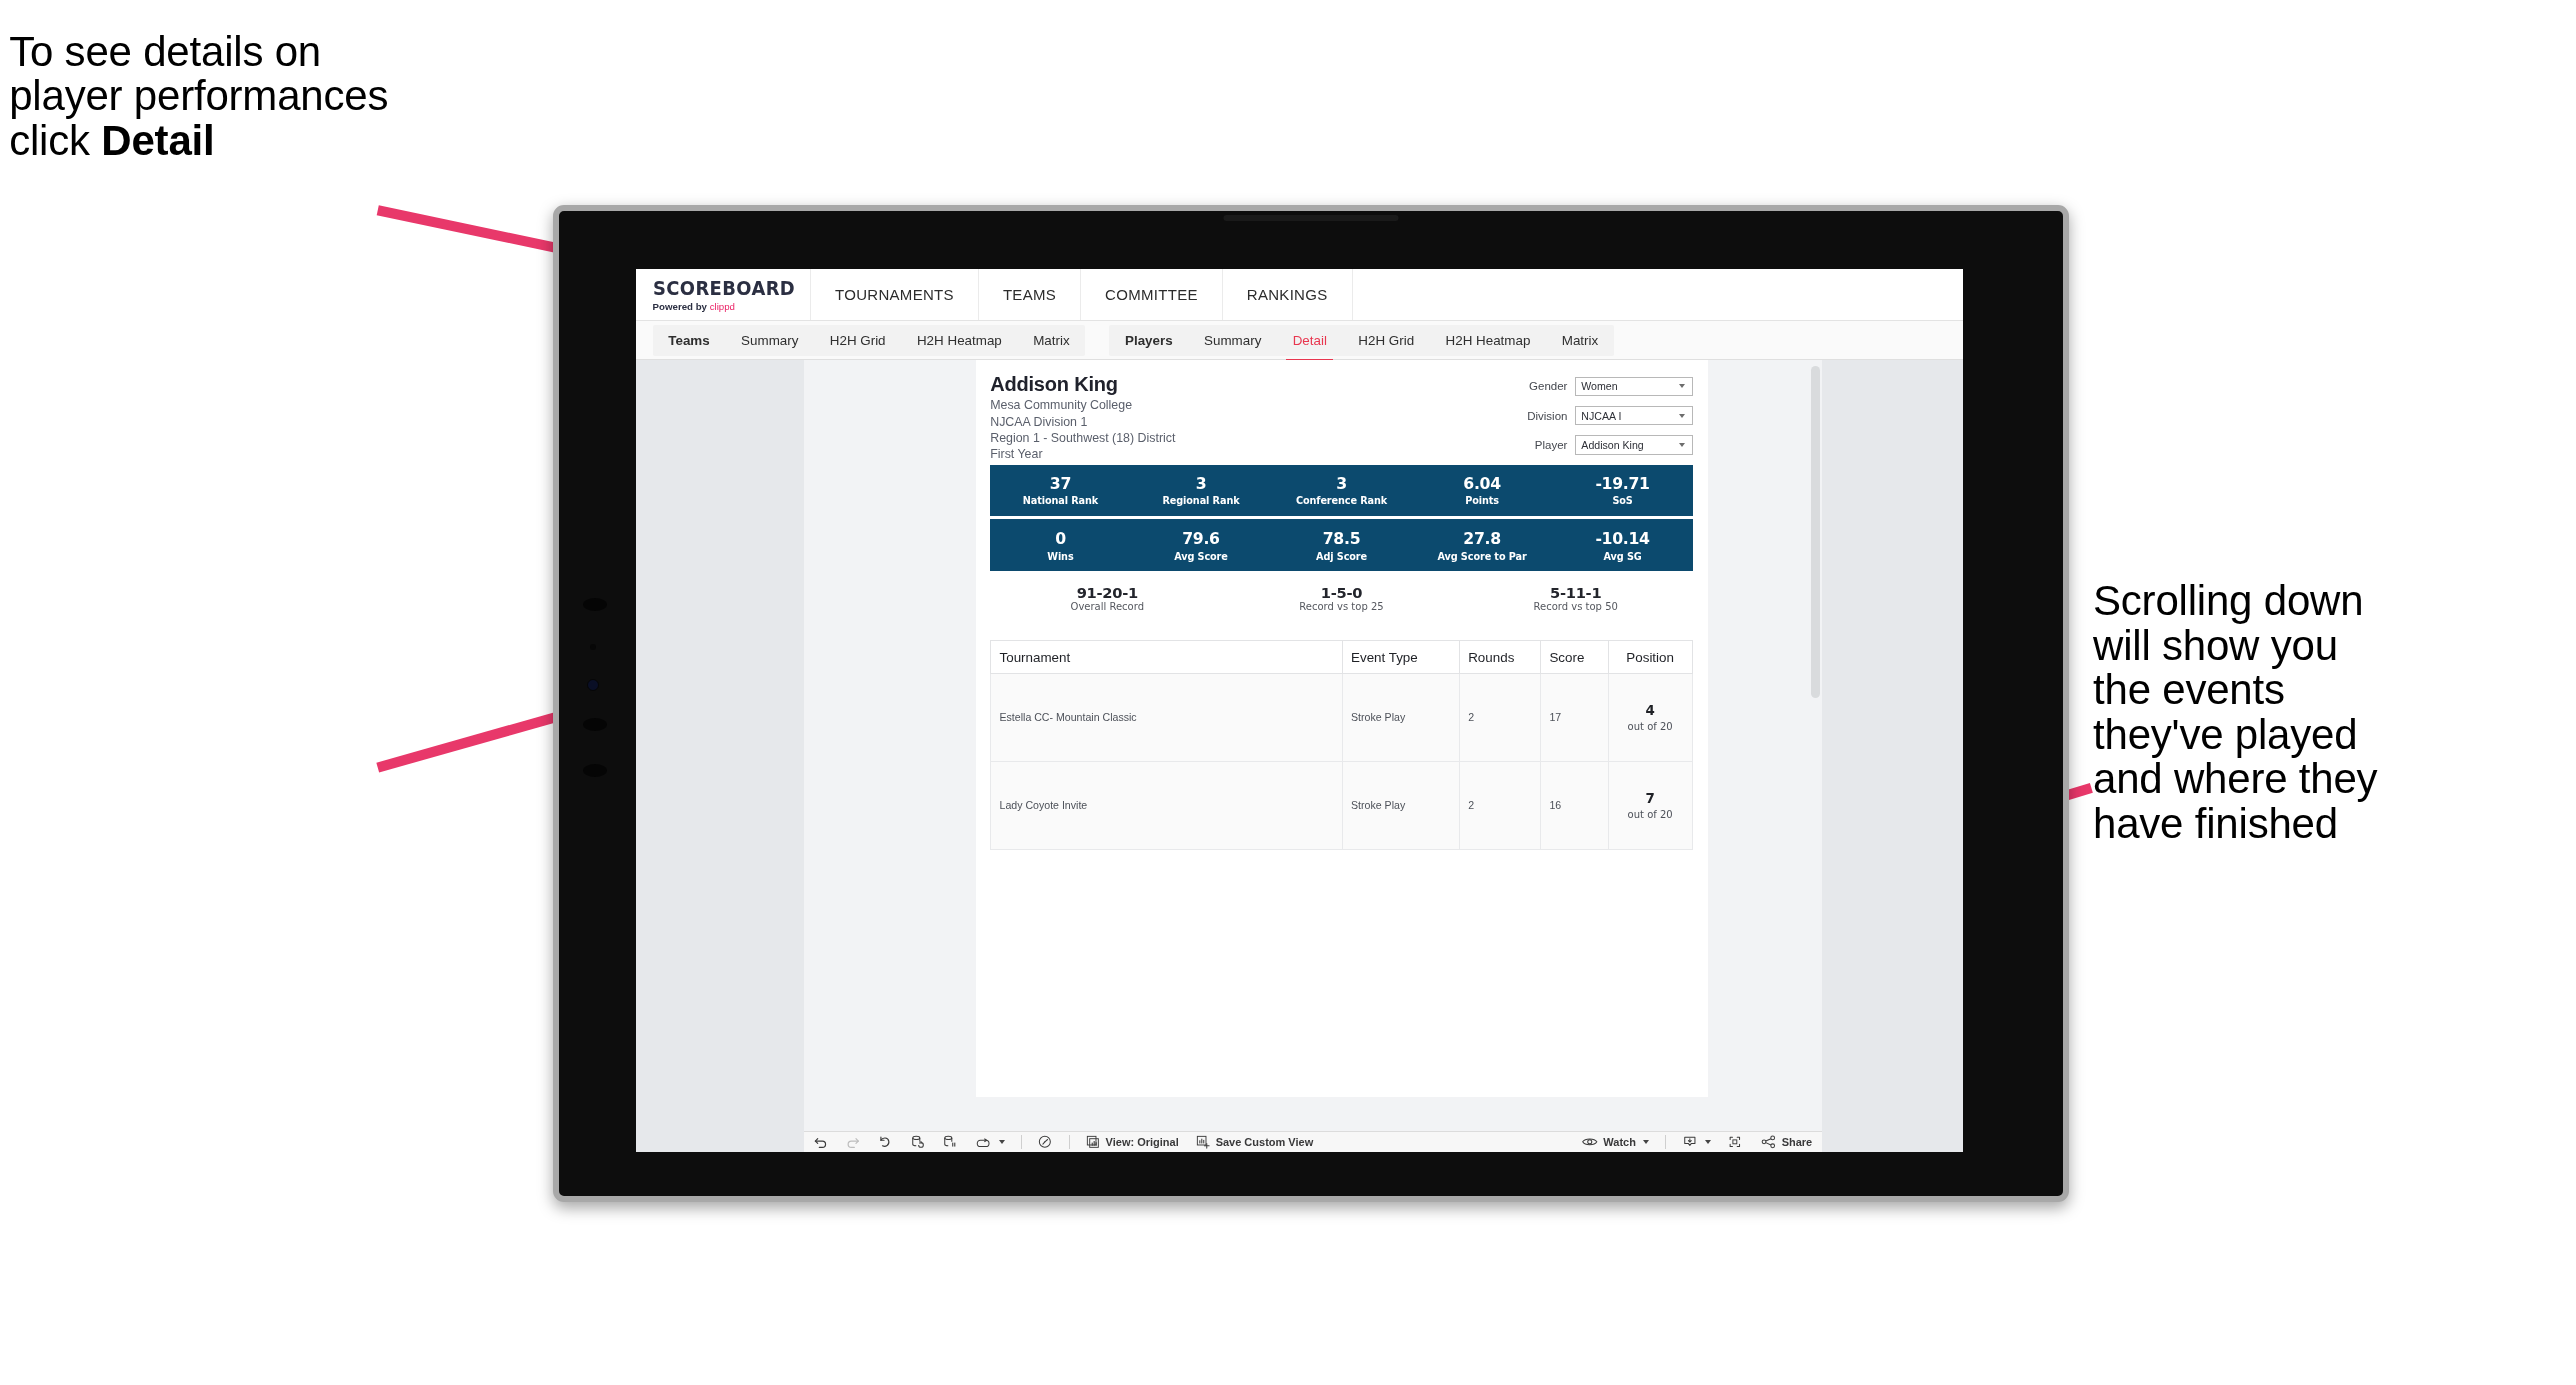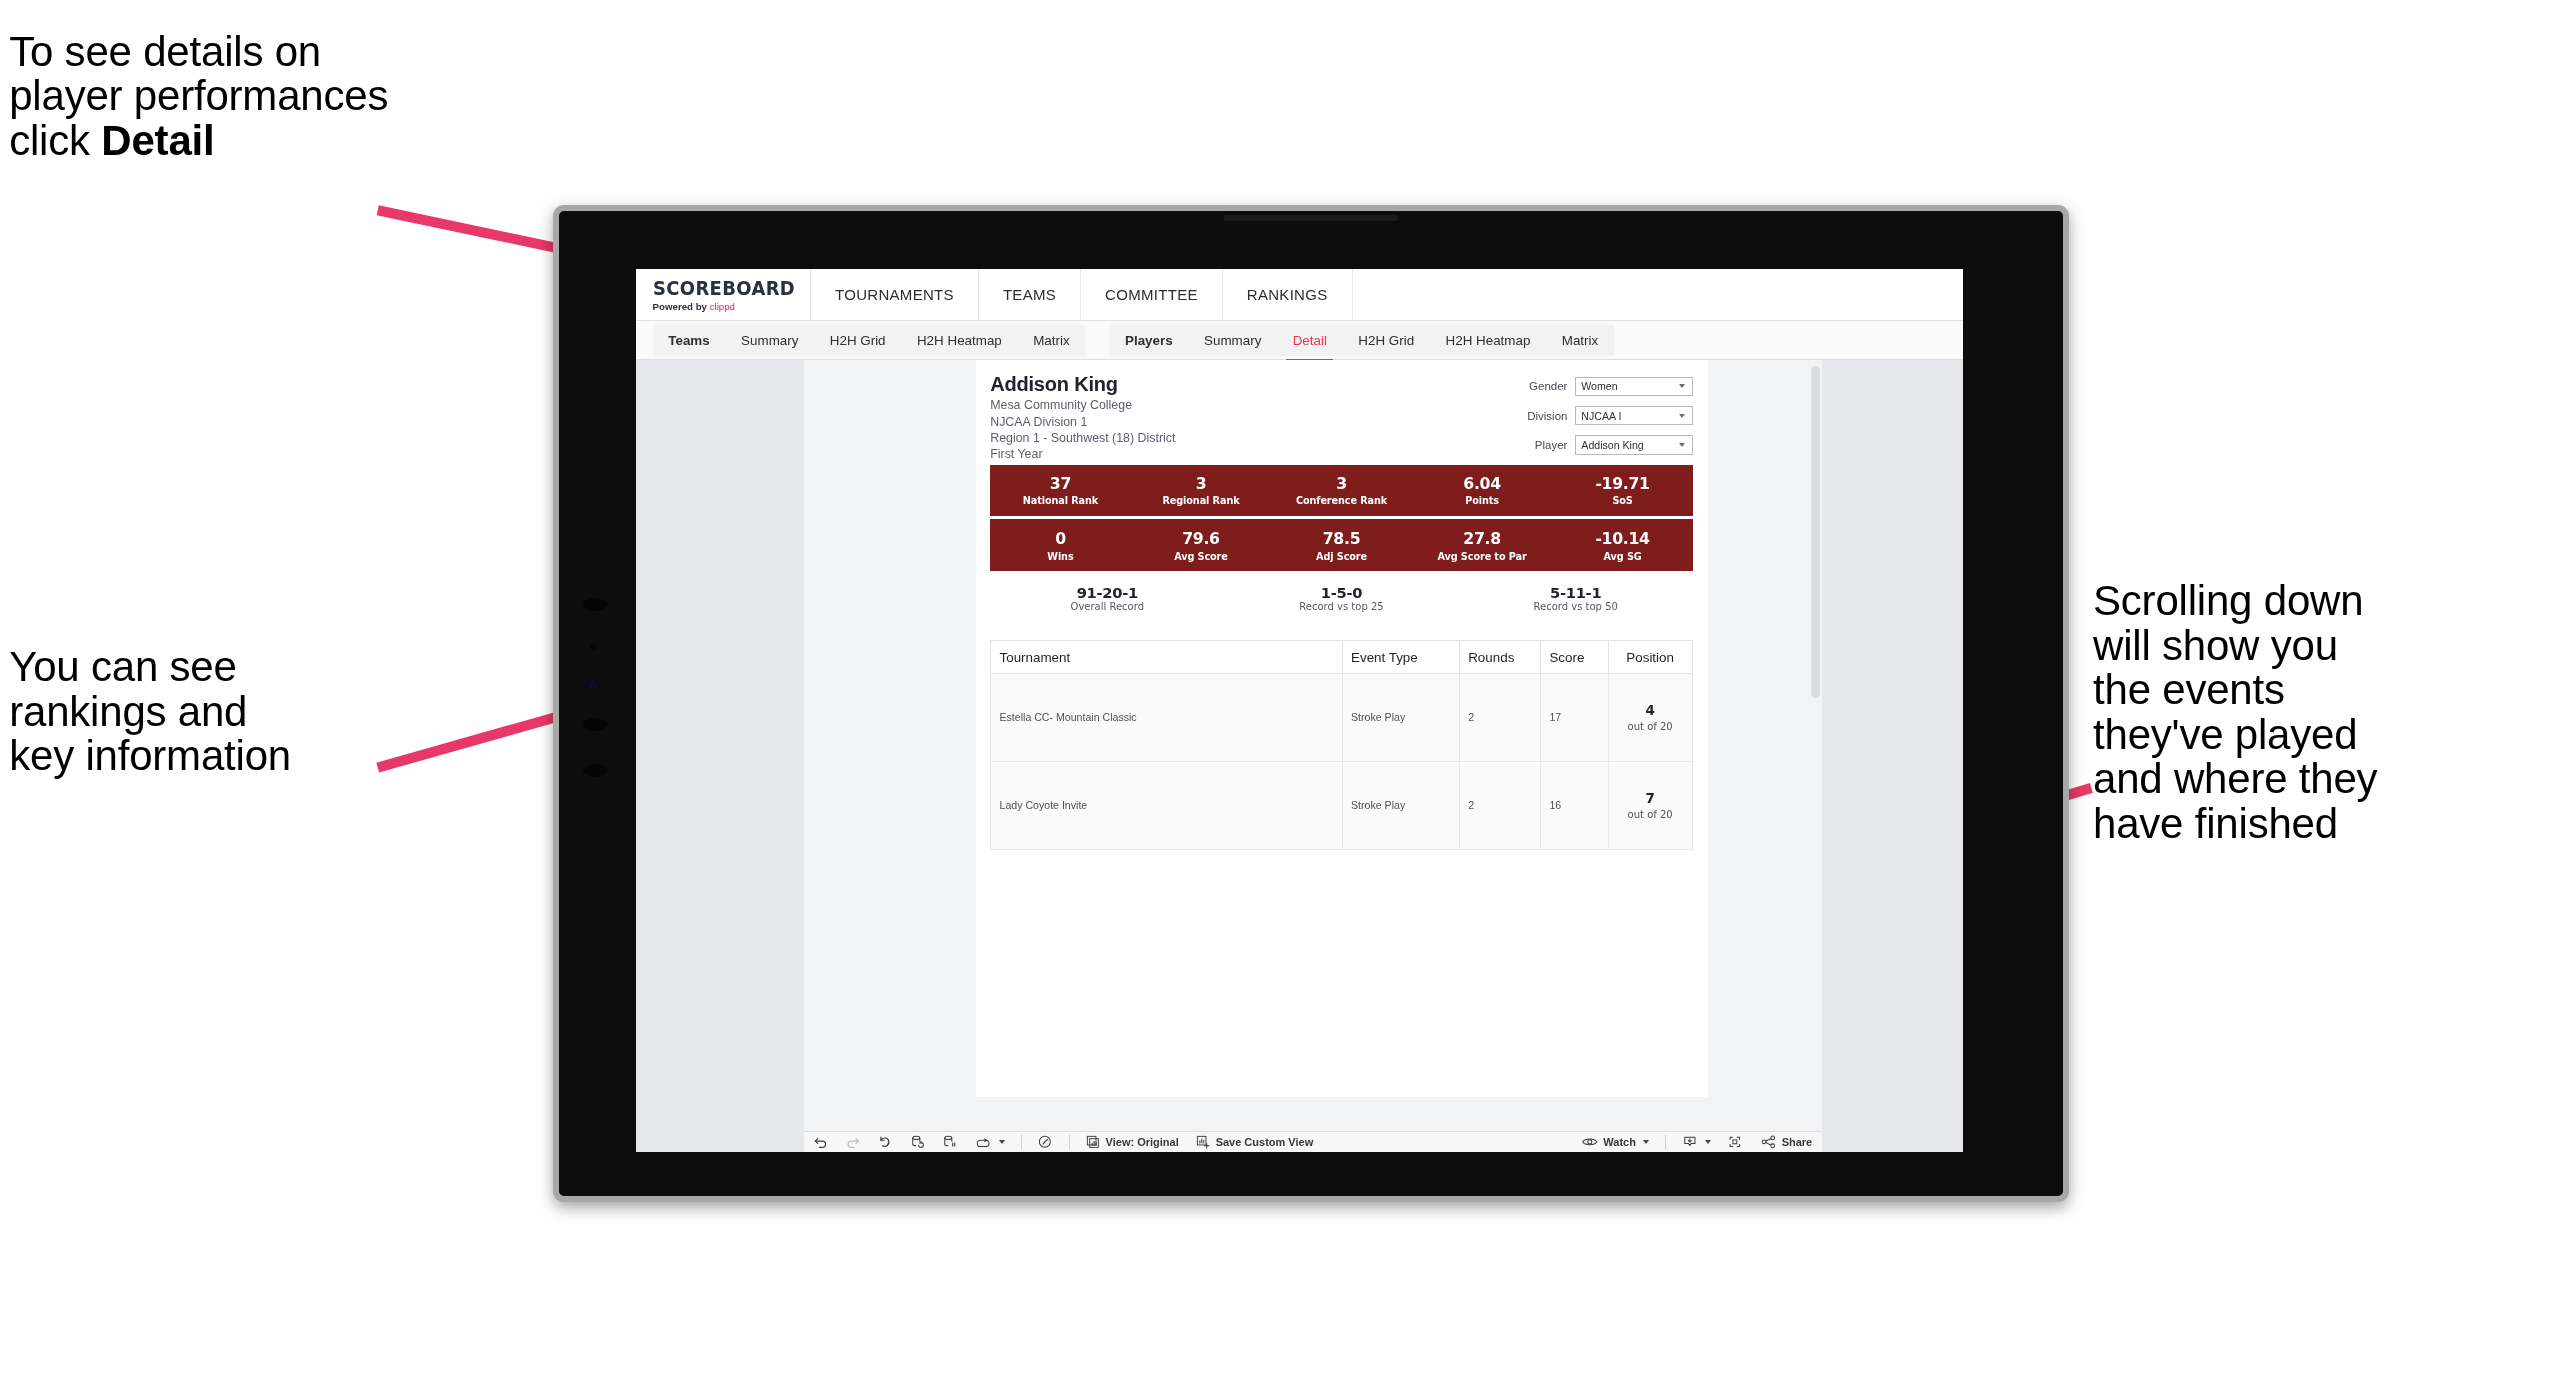--- a/index.html
+++ b/index.html
@@ -148,21 +148,21 @@
     font-size: 10.6px; color:#2d2f36; position:relative; cursor:pointer;
   }
   .filter-select .caret {
     position:absolute; right: 6.4px; top:50%; transform:translateY(-50%);
     width:0;height:0;border-left:3.7px solid transparent;border-right:3.7px solid transparent;
     border-top:4.6px solid #6d6d6d;
   }
 
   
   .statbar {
-    background:#7f1d1d; margin: 0 14.7px; display:flex; align-items:center;
+    background:#0c4a6e; margin: 0 14.7px; display:flex; align-items:center;
     height: 51px;
   }
   .statbar.second { margin-top: 3.7px; height: 52px; }
   .stat { flex:1; text-align:center; color:#fff; }
   .stat .v { font-size: 15.7px; font-weight:700; font-family:"DejaVu Sans", sans-serif; letter-spacing:-0.3px; }
   .stat .k { font-size: 9.7px; font-weight:700; margin-top:2.8px; font-family:"DejaVu Sans", sans-serif; letter-spacing:-0.1px;}
 
   .recordbar { display:flex; margin: 13px 14.7px 0 14.7px; }
   .rec { flex:1; text-align:center; }
   .rec .v { font-size: 14.7px; font-weight:700; color:#23252c; font-family:"DejaVu Sans", sans-serif; letter-spacing:-0.3px;}
@@ -219,23 +219,20 @@
 </style>
 </head>
 <body>
 
 <div id="root">
 
   <div class="annot" id="annot-topleft"><span>To see details on
 player performances
 click </span><b>Detail</b></div>
 
-  <div class="annot" id="annot-midleft">You can see
-rankings and
-key information</div>
 
   <div class="annot" id="annot-right">Scrolling down
 will show you
 the events
 they've played
 and where they
 have finished</div>
 
   <svg class="arrow-svg" viewBox="0 0 2796 1504">
     <defs>

